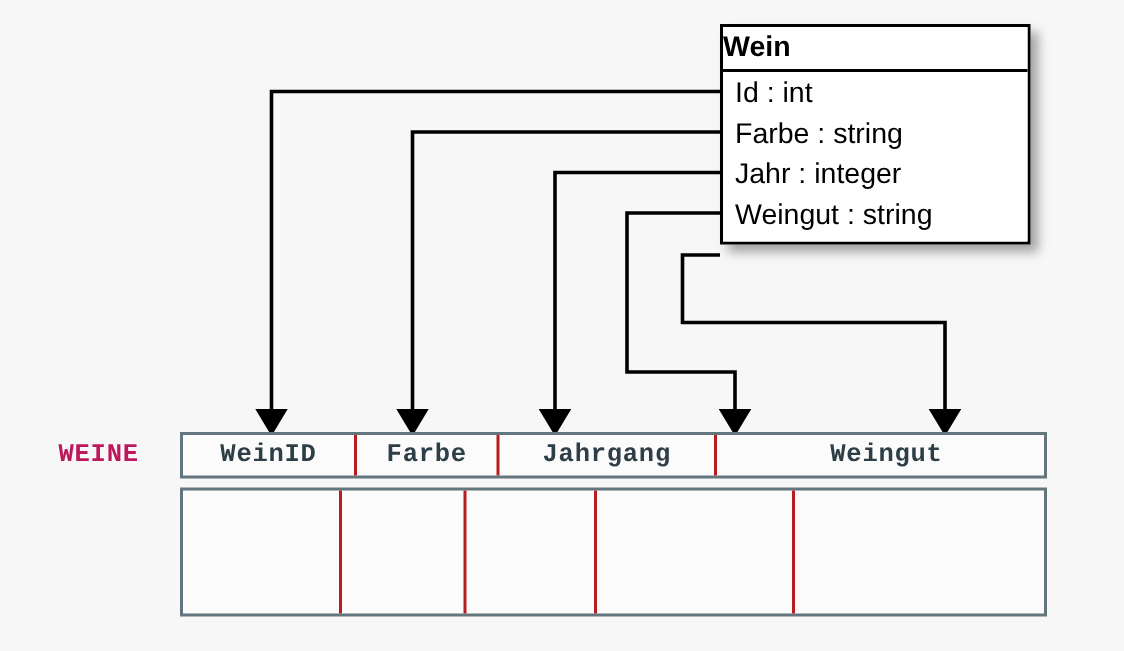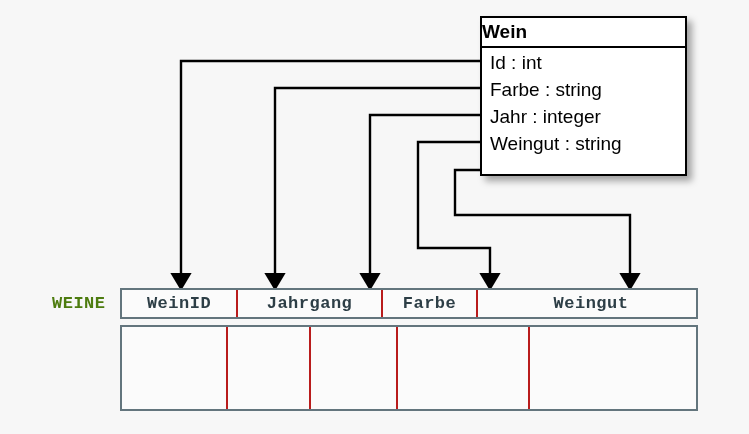--- a/index.html
+++ b/index.html
@@ -32,21 +32,21 @@
     text-align: left;
     font-weight: bold;
     font-size: 19px;
     line-height: 28px;
     color: #000000;
     border-bottom: 2px solid #000000;
     background: #ffffff;
   }
   #uml-attributes {
     background: #ffffff;
-    padding: 1px 0 17px 0;
+    padding: 1px 0 4px 0;
   }
   .uml-attr {
     font-size: 19px;
     line-height: 27px;
     color: #000000;
     padding-left: 8px;
     white-space: nowrap;
   }
 
   
@@ -55,27 +55,27 @@
     left: 0;
     top: 0;
     width: 749px;
     height: 434px;
     z-index: 2;
   }
 
   
   #table-label {
     position: absolute;
-    left: 52px;
+    left: 39px;
     top: 294px;
     font-family: "Liberation Mono", monospace;
     font-weight: bold;
     font-size: 17px;
     letter-spacing: 0.5px;
-    color: #4d7c0f;
+    color: #be185d;
     z-index: 4;
   }
   #table-header-row {
     position: absolute;
     left: 120px;
     top: 288px;
     width: 578px;
     height: 31px;
     display: flex;
     border: 2px solid #63757d;
@@ -150,22 +150,22 @@
       <div class="uml-attr">Farbe : string</div>
       <div class="uml-attr">Jahr : integer</div>
       <div class="uml-attr">Weingut : string</div>
     </div>
   </div>
 
   <div id="table-label">WEINE</div>
 
   <div id="table-header-row">
     <div class="th-cell col-0">WeinID</div>
+    <div class="th-cell col-2">Farbe</div>
     <div class="th-cell col-3">Jahrgang</div>
-    <div class="th-cell col-2">Farbe</div>
     <div class="th-cell col-4">Weingut</div>
   </div>
 
   <div id="table-body-row">
     <div class="td-cell col-0"></div>
     <div class="td-cell col-1"></div>
     <div class="td-cell col-2"></div>
     <div class="td-cell col-3"></div>
     <div class="td-cell col-4"></div>
   </div>

